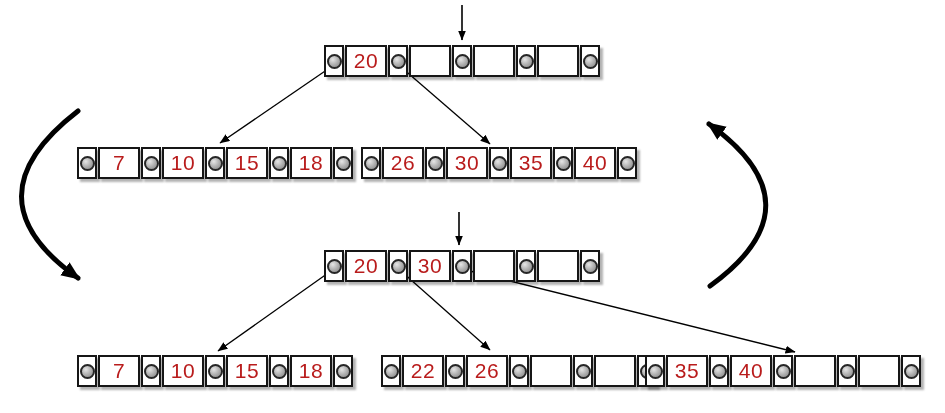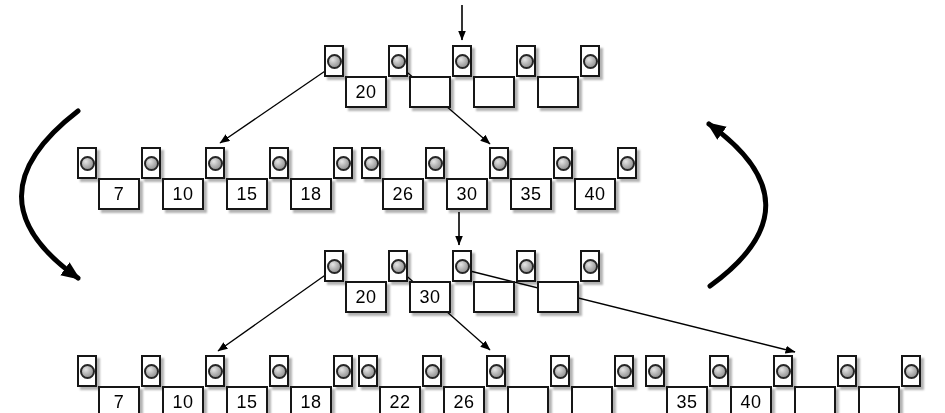--- a/index.html
+++ b/index.html
@@ -26,37 +26,36 @@
     border:2px solid #161616;
     background:#ffffff;
     display:flex;
     align-items:center;
     justify-content:center;
     box-shadow:3px 3px 2px rgba(0,0,0,0.30);
   }
   .cell.ptr{width:16px;}
   .cell.key{
     width:38px;
-    font-size:18px;
-    color:#000000;
+    font-size:21px;
+    color:#b91c1c;
     letter-spacing:0.5px;
-    margin-top:31px;
   }
   .dot{
     width:11px;height:11px;border-radius:50%;
     border:2px solid #262626;
     background:radial-gradient(circle at 35% 32%, #e6e6e6 0%, #b5b5b5 45%, #808080 100%);
   }
   
   #before-root{left:324px;top:45px;}
   #before-child-left{left:77px;top:147px;}
   #before-child-right{left:361px;top:147px;}
   #after-root{left:324px;top:250px;}
   #after-child-left{left:77px;top:355px;}
-  #after-child-middle{left:358px;top:355px;}
+  #after-child-middle{left:358px;top:355px;padding-left:23px;}
   #after-child-right{left:645px;top:355px;}
 </style>
 </head>
 <body>
 
 <div class="canvas">
 
   <svg class="overlay" viewBox="0 0 945 413" xmlns="http://www.w3.org/2000/svg">
     <defs>
       <marker id="ah" markerUnits="userSpaceOnUse" markerWidth="11" markerHeight="9" refX="9.5" refY="4" orient="auto">

